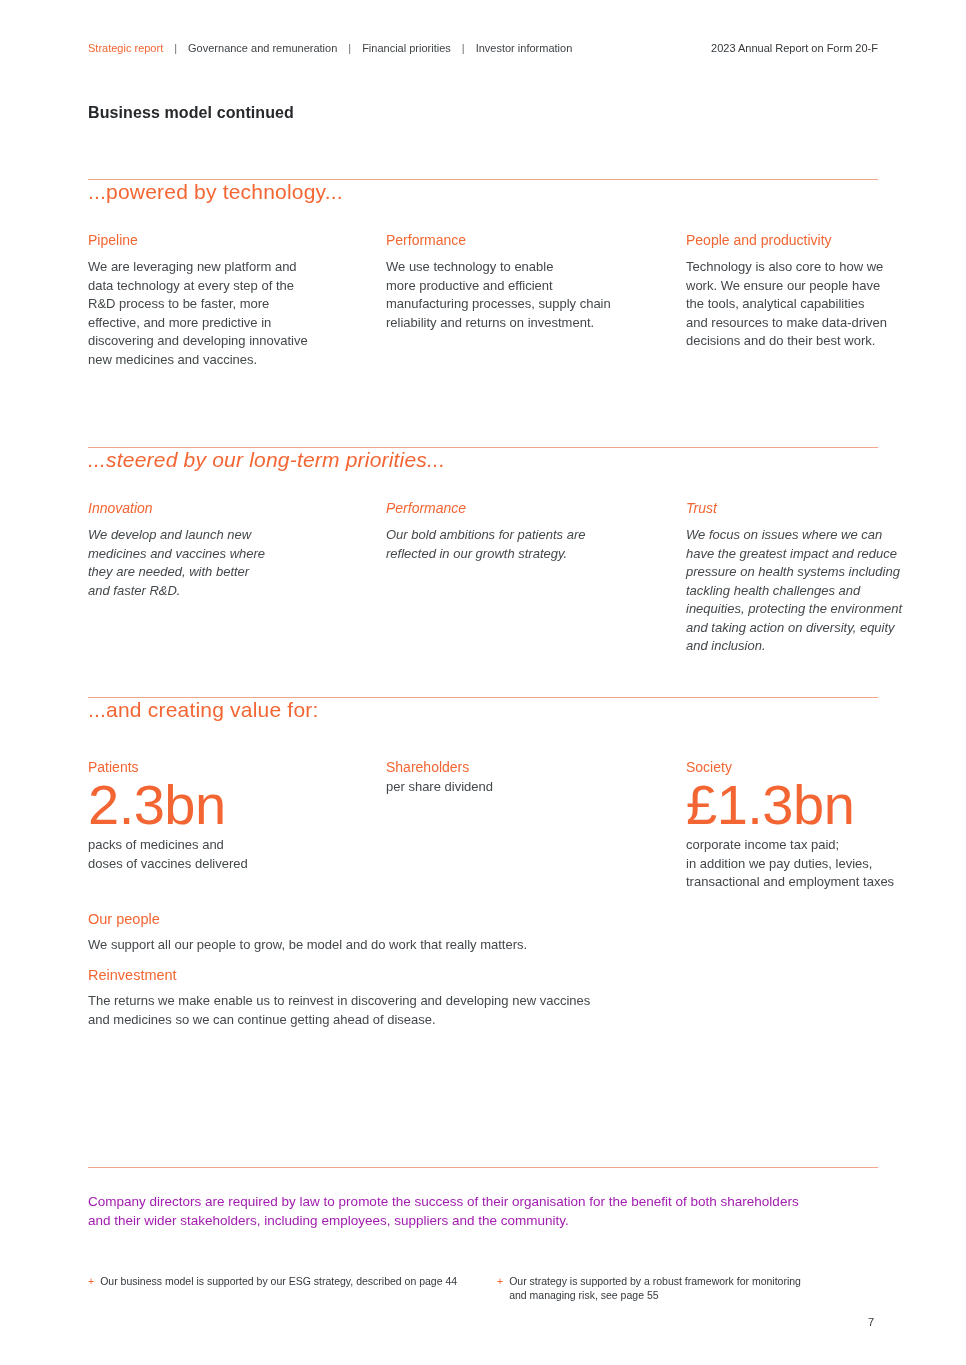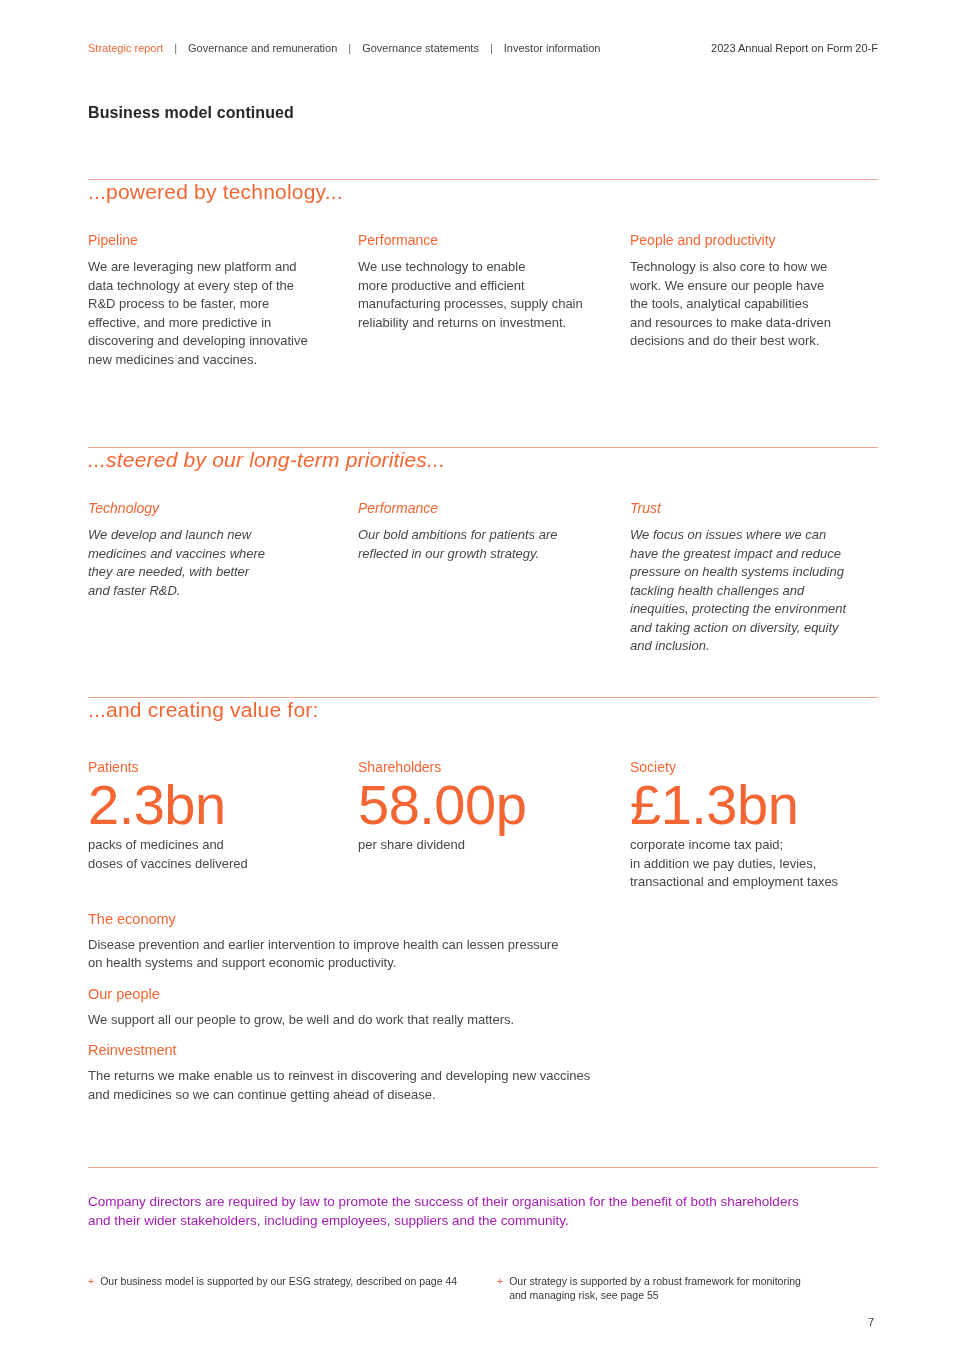--- a/index.html
+++ b/index.html
@@ -49,20 +49,21 @@
 
   .section-title {
     font-size: 21px;
     color: #F36633;
     letter-spacing: 0.2px;
   }
   .grid3 {
     display: grid;
     grid-template-columns: 270px 272px 248px;
     margin-top: 27px;
+    gap: 28px;
   }
   .col { padding-right: 18px; }
   .col-heading {
     font-size: 14px;
     color: #F36633;
     line-height: 18px;
   }
   .col-body {
     margin-top: 9px;
     font-size: 13px;
@@ -133,21 +134,21 @@
 
 <div class="page">
   <div class="content">
 
     <div class="top-nav">
       <div class="nav-left">
         <span class="nav-item active">Strategic report</span>
         <span class="nav-sep">|</span>
         <span class="nav-item">Governance and remuneration</span>
         <span class="nav-sep">|</span>
-        <span class="nav-item">Governance statements</span>
+        <span class="nav-item">Financial priorities</span>
         <span class="nav-sep">|</span>
         <span class="nav-item">Investor information</span>
       </div>
       <div class="report-title">2023 Annual Report on Form 20-F</div>
     </div>
 
     <div class="page-heading">Business model continued</div>
 
     <div class="section section-1">
       <div class="section-title">...powered by technology...</div>
@@ -176,21 +177,21 @@
 and resources to make data-driven
 decisions and do their best work.</div>
         </div>
       </div>
     </div>
 
     <div class="section section-2">
       <div class="section-title">...steered by our long-term priorities...</div>
       <div class="grid3">
         <div class="col">
-          <div class="col-heading">Technology</div>
+          <div class="col-heading">Innovation</div>
           <div class="col-body">We develop and launch new
 medicines and vaccines where
 they are needed, with better
 and faster R&amp;D.</div>
         </div>
         <div class="col">
           <div class="col-heading">Performance</div>
           <div class="col-body">Our bold ambitions for patients are
 reflected in our growth strategy.</div>
         </div>
@@ -212,41 +213,35 @@
 
       <div class="grid3 stats">
         <div class="col">
           <div class="stat-heading">Patients</div>
           <div class="stat-value">2.3bn</div>
           <div class="stat-caption">packs of medicines and
 doses of vaccines delivered</div>
         </div>
         <div class="col">
           <div class="stat-heading">Shareholders</div>
-          <div class="stat-value">58.00p</div>
           <div class="stat-caption">per share dividend</div>
         </div>
         <div class="col">
           <div class="stat-heading">Society</div>
           <div class="stat-value">£1.3bn</div>
           <div class="stat-caption">corporate income tax paid;
 in addition we pay duties, levies,
 transactional and employment taxes</div>
         </div>
       </div>
 
       <div class="subsections">
         <div class="subsection">
-          <div class="sub-heading">The economy</div>
-          <div class="sub-body">Disease prevention and earlier intervention to improve health can lessen pressure
-on health systems and support economic productivity.</div>
-        </div>
-        <div class="subsection">
           <div class="sub-heading">Our people</div>
-          <div class="sub-body">We support all our people to grow, be well and do work that really matters.</div>
+          <div class="sub-body">We support all our people to grow, be model and do work that really matters.</div>
         </div>
         <div class="subsection">
           <div class="sub-heading">Reinvestment</div>
           <div class="sub-body">The returns we make enable us to reinvest in discovering and developing new vaccines
 and medicines so we can continue getting ahead of disease.</div>
         </div>
       </div>
     </div>
 
     <div class="footer-block">

